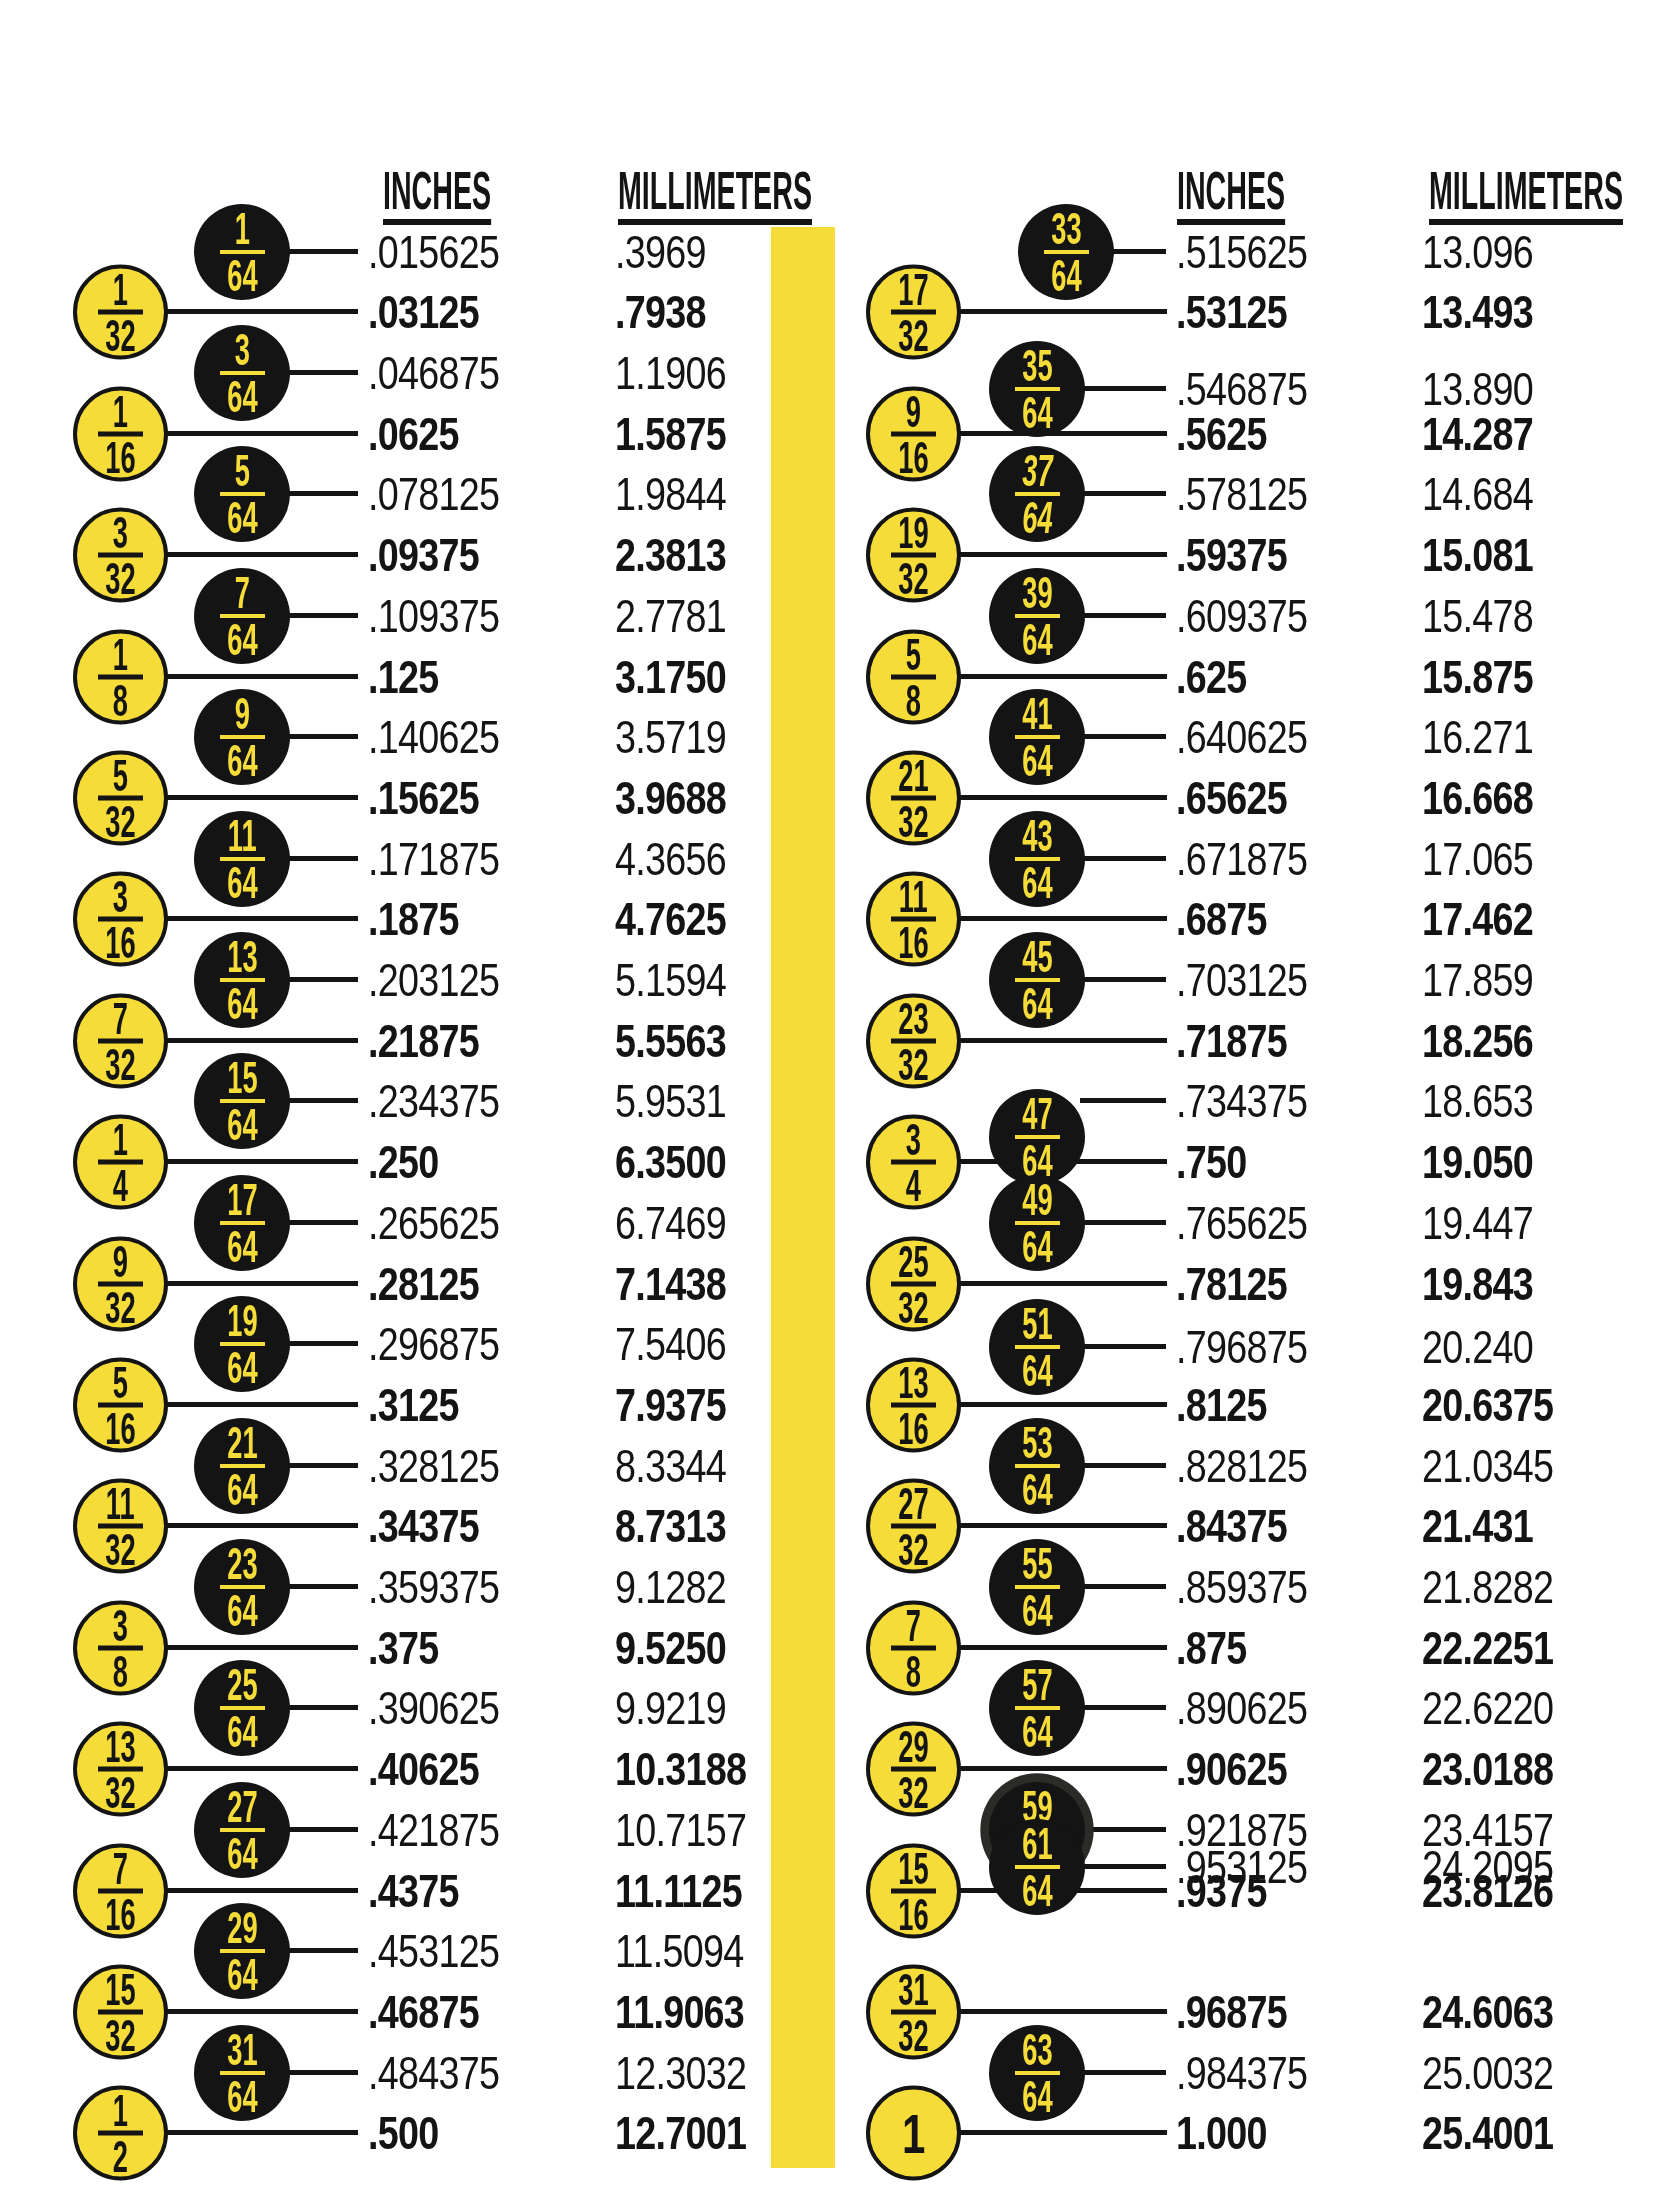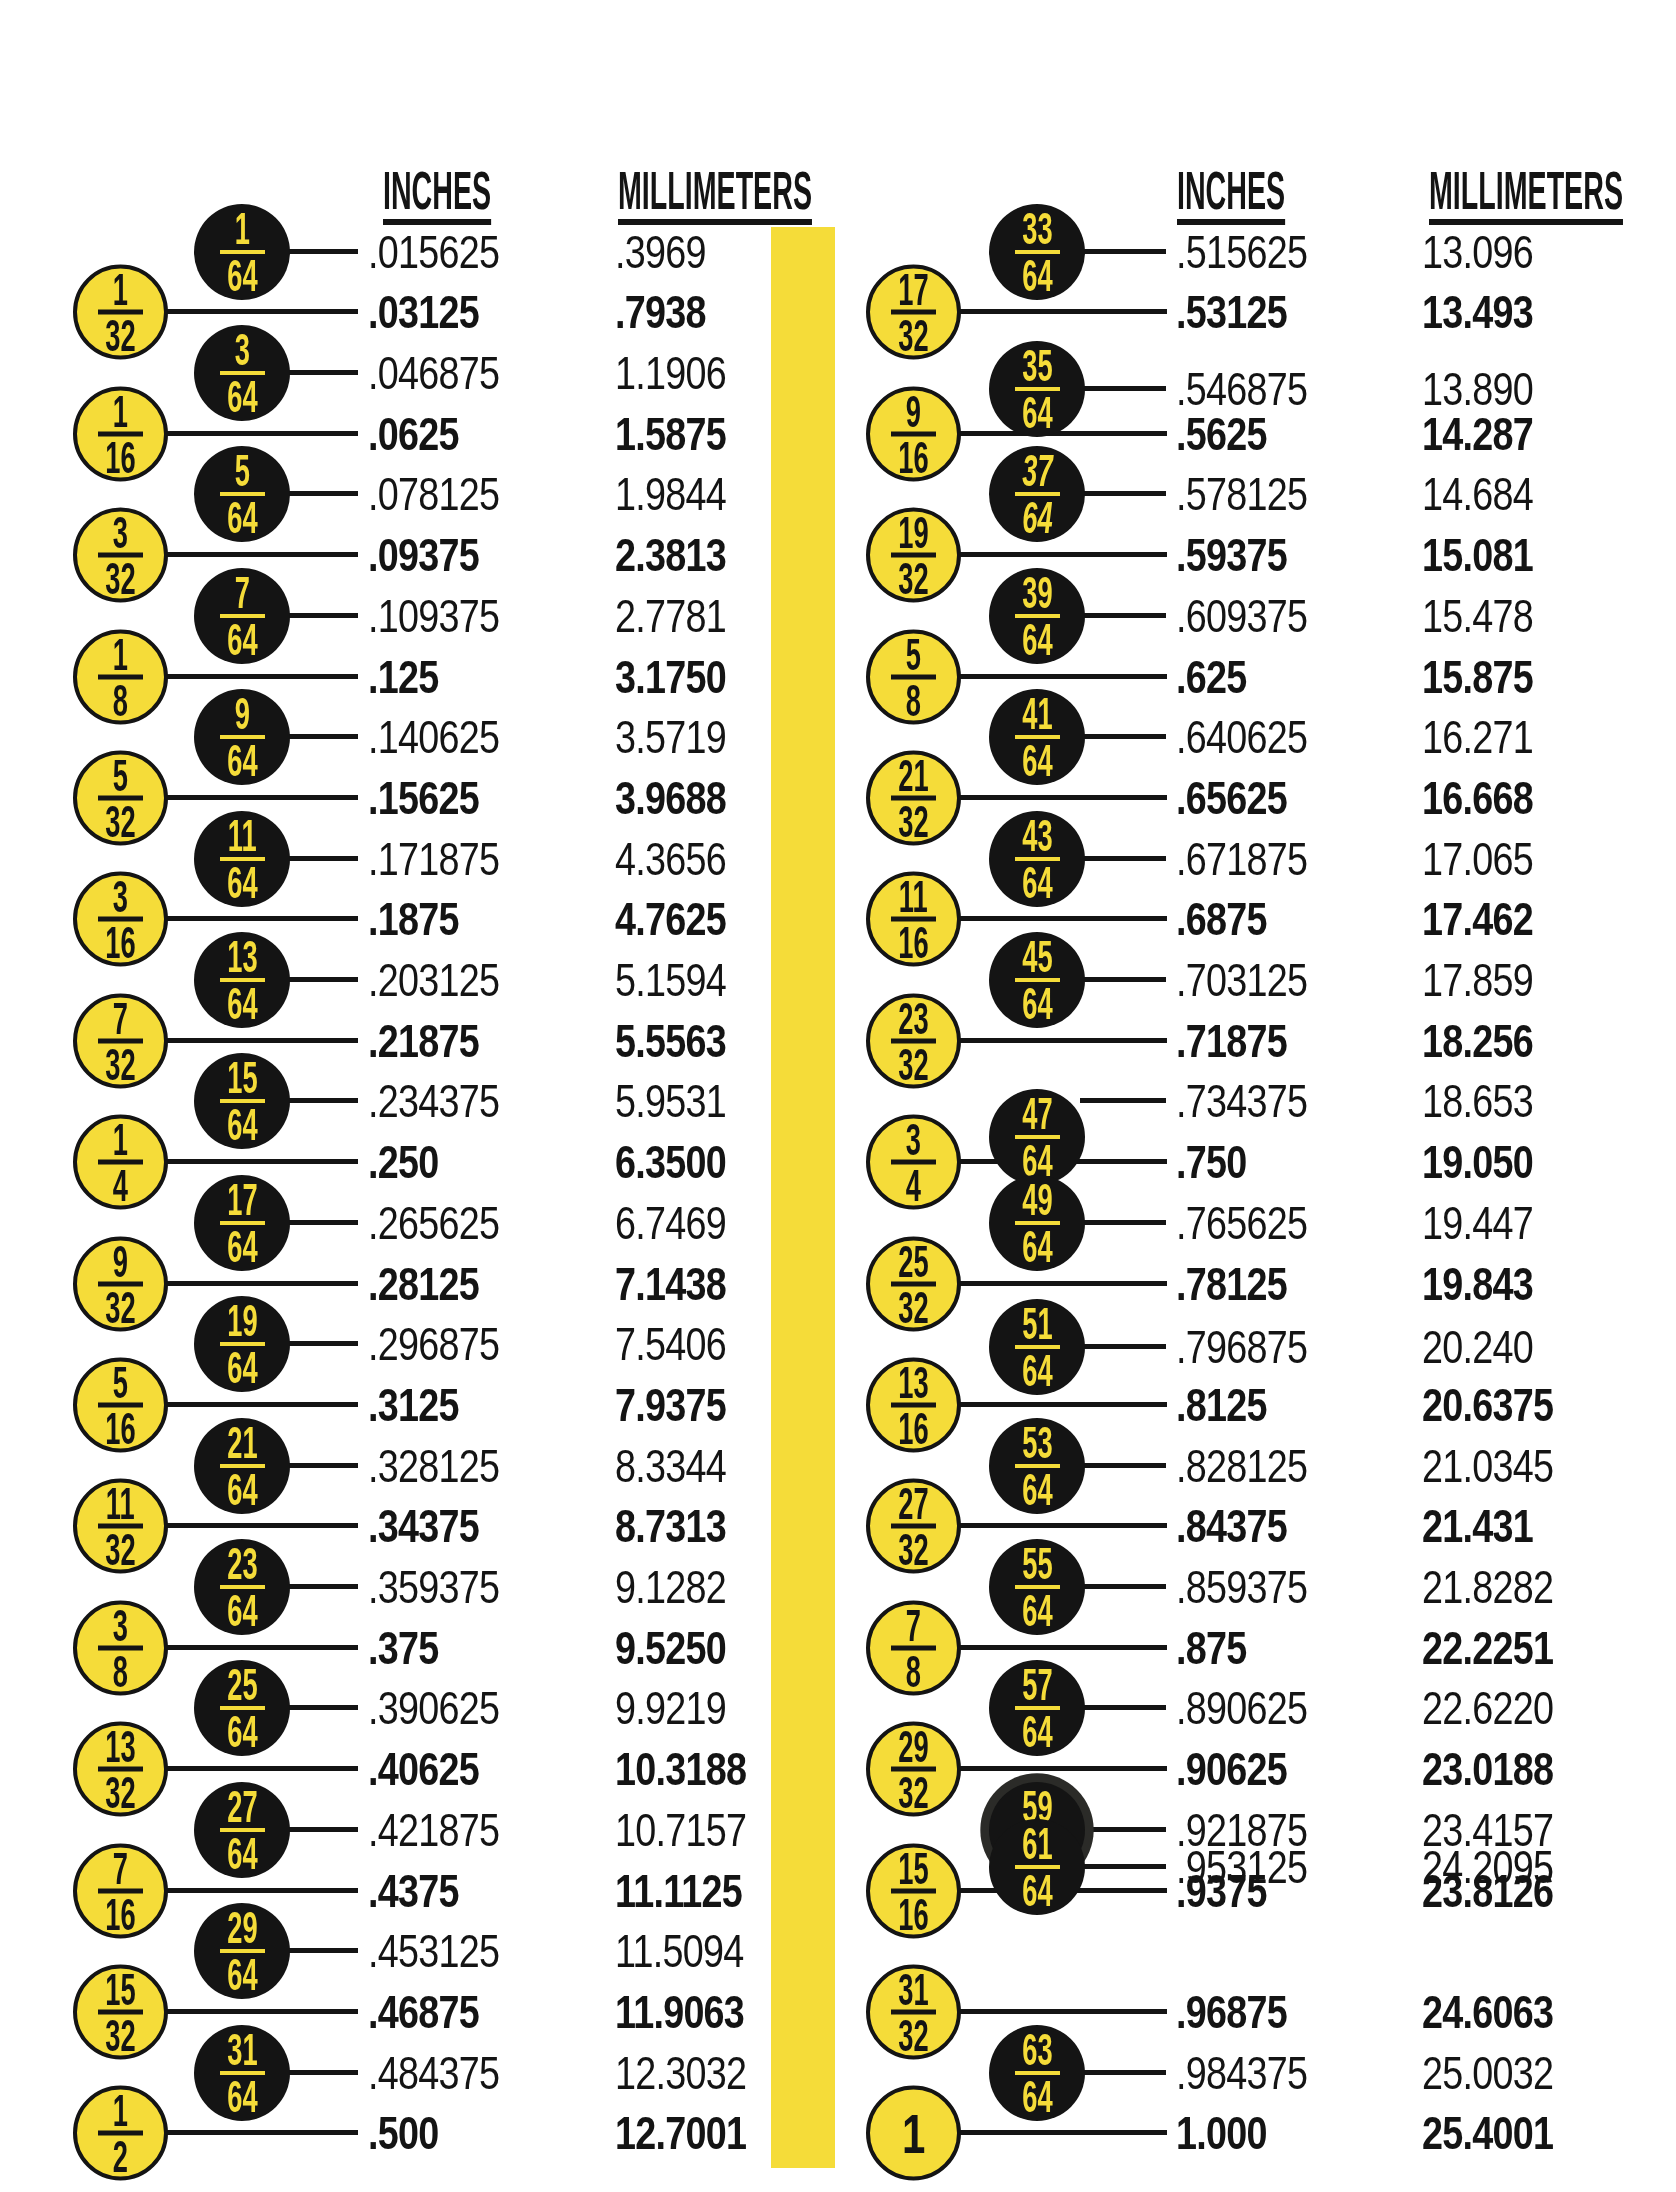--- a/index.html
+++ b/index.html
@@ -383,21 +383,21 @@
         <span class="bar"></span>
         <span class="den">2</span>
       </div>
       <div class="connector" style="left: 165px; width: 193px;"></div>
       <div class="val inches" style="left: 368px;">.500</div>
       <div class="val mm" style="left: 615px;">12.7001</div>
     </div>
     </section>
   <section id="right-column">
       <div class="row dark-row" style="top: 203px;">
-      <div class="circle" style="left: 989px;">
+      <div class="circle" style="left: 1018px;">
         <span class="num">33</span>
         <span class="bar"></span>
         <span class="den">64</span>
       </div>
       <div class="connector" style="left: 1080px; width: 86px;"></div>
       <div class="val inches" style="left: 1176px;">.515625</div>
       <div class="val mm" style="left: 1422px;">13.096</div>
     </div>
       <div class="row light-row em" style="top: 263px;">
       <div class="circle" style="left: 866px;">

